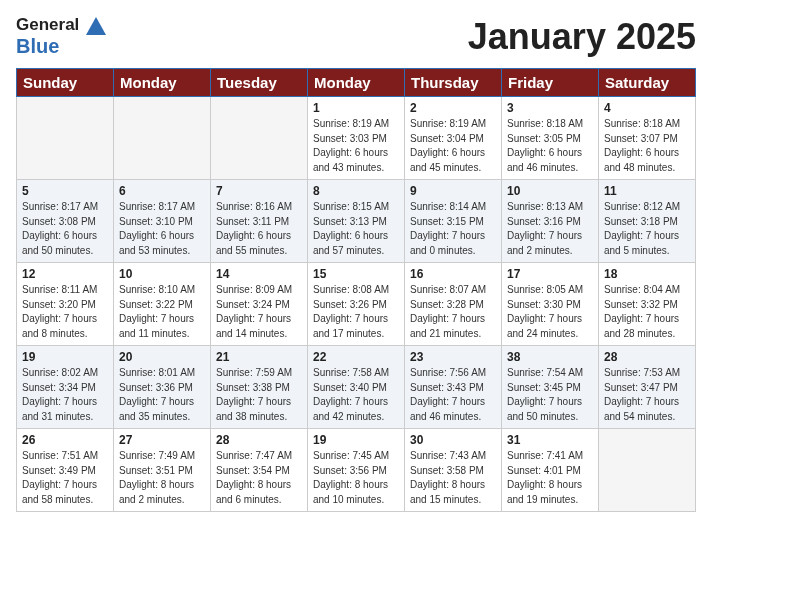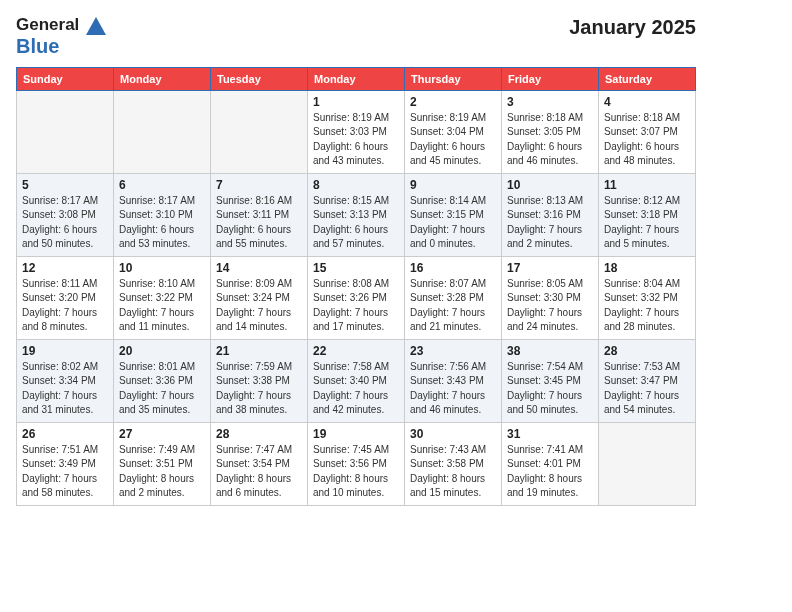--- a/index.html
+++ b/index.html
@@ -23,39 +23,39 @@
       margin-bottom: 10px;
     }
     .logo {
       display: flex;
       align-items: center;
     }
     .title-block {
       text-align: right;
     }
     .month-title {
-      font-size: 20px;
+      font-size: 36px;
       font-weight: bold;
       color: #222;
     }
     .location {
       font-size: 14px;
       color: #444;
     }
     .calendar {
       width: 100%;
       border-collapse: collapse;
       font-size: 10.5px;
     }
     .calendar th {
-      background: #ef4444;
+      background: #7f1d1d;
       color: #fff;
       text-align: left;
       padding: 5px 6px;
-      font-size: 11px;
+      font-size: 15px;
       font-weight: bold;
       border: 1px solid #2e6db4;
     }
     .calendar td {
       border: 1px solid #ccc;
       vertical-align: top;
       padding: 4px 5px;
       width: calc(100% / 7);
       height: 80px;
       background: #fff;

